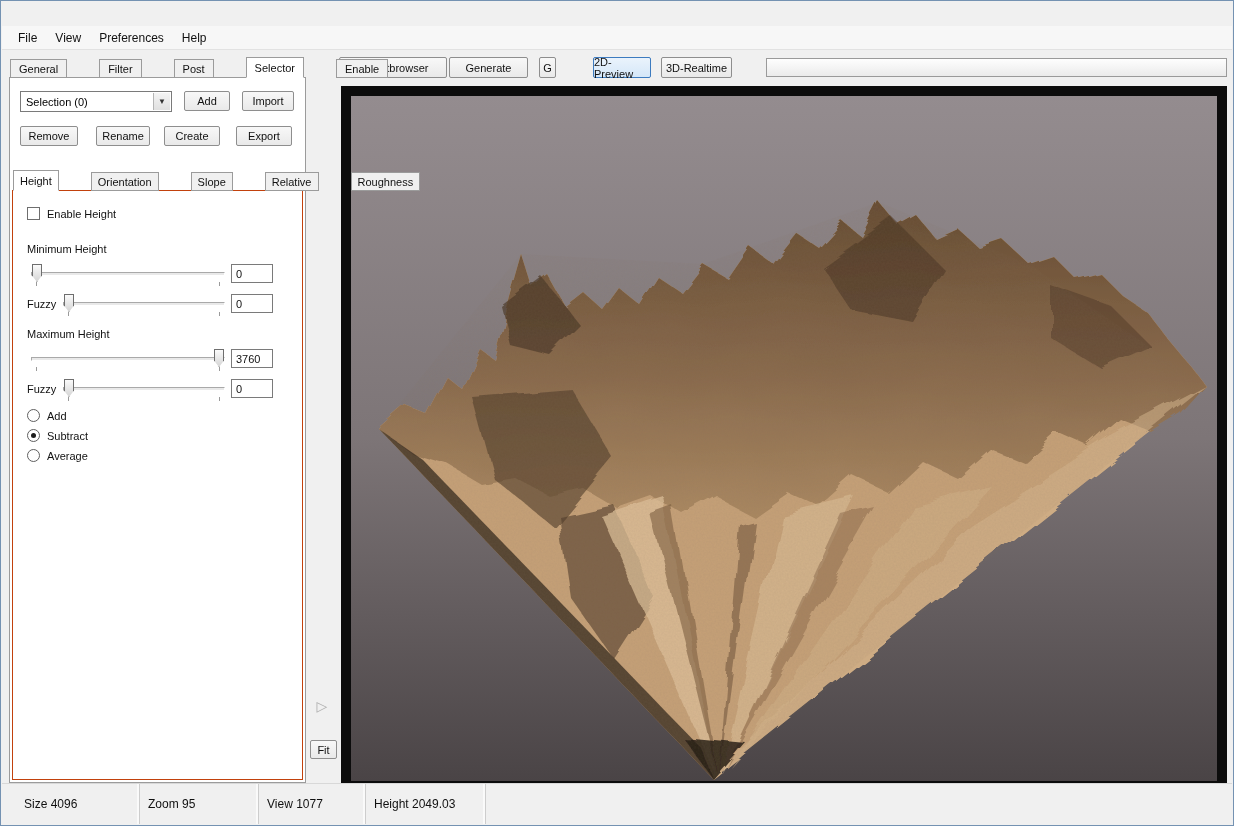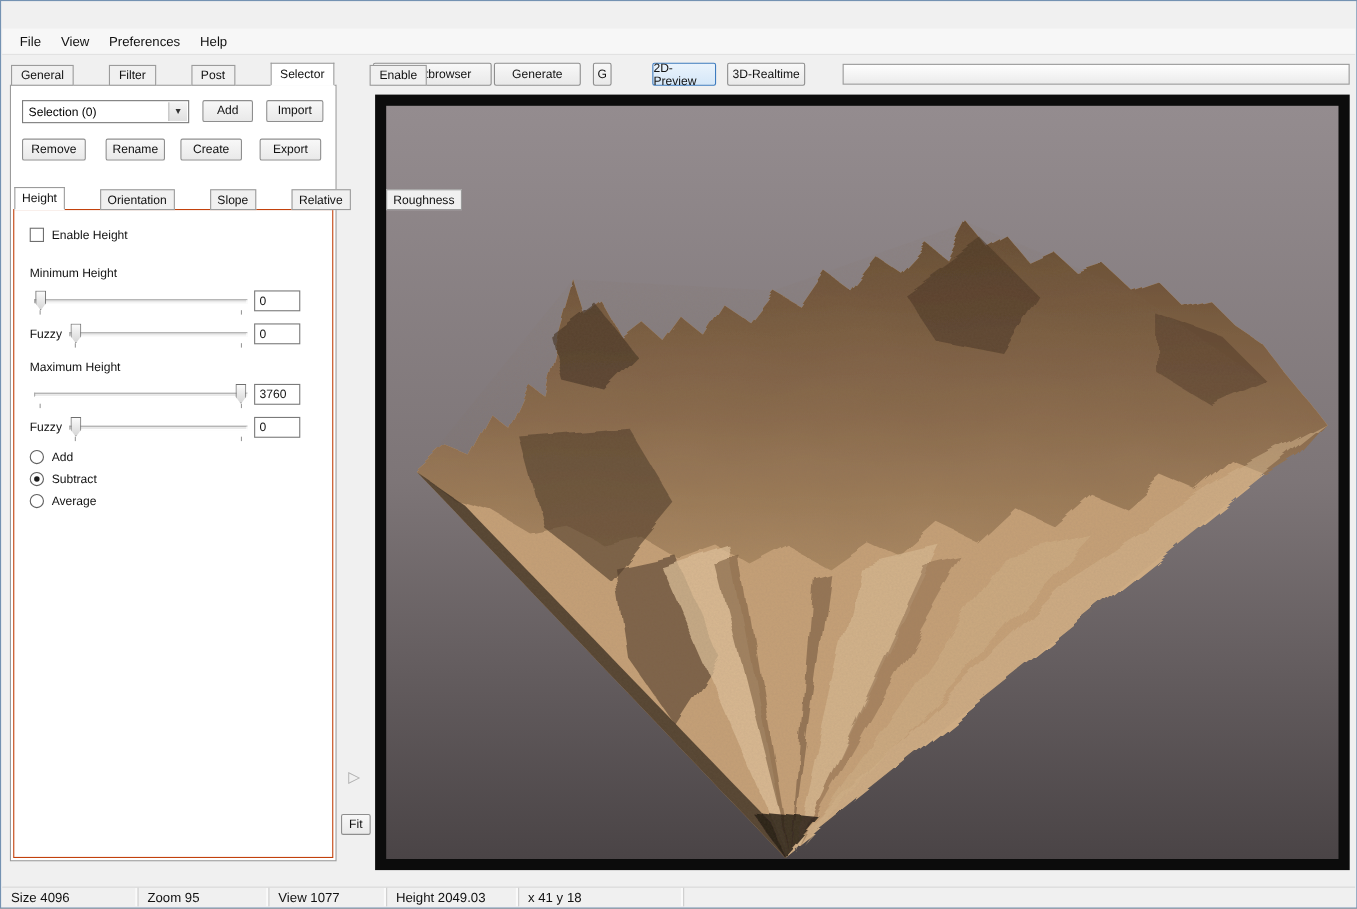--- a/index.html
+++ b/index.html
@@ -140,23 +140,23 @@
 
   
   .canvas {
     position:absolute; left:340px; top:85px; width:886px; height:705px;
     background:#0c0c0c; padding:10px;
   }
   .canvas svg { display:block; width:866px; height:685px; }
 
   
   .statusbar {
-    position:absolute; left:1px; right:1px; bottom:1px; height:18px;
+    position:absolute; left:1px; right:1px; bottom:1px; height:41px;
     background:#f0f0f0; border-top:1px solid #d8d8d8;
-    display:flex; align-items:stretch; font-size:12px; color:#111;
+    display:flex; align-items:stretch; font-size:12px; color:#111;padding-left:14px;
   }
   .seg {
     display:flex; align-items:center; padding-left:8px;
     border-right:1px solid #cdcdcd; box-shadow:inset -2px 0 0 #fafafa;
   }
   .seg-1 { width:124px; } .seg-2 { width:119px; } .seg-3 { width:107px; }
   .seg-4 { width:120px; } .seg-5 { width:150px; } .seg-fill { flex:1; border-right:none; box-shadow:none; }
 </style>
 </head>
 <body>
@@ -329,17 +329,16 @@
         <rect width="866" height="685" filter="url(#grain)"></rect>
       </g>
     </svg>
   </div>
 
   <div class="statusbar">
     <span class="seg seg-1">Size 4096</span>
     <span class="seg seg-2">Zoom  95</span>
     <span class="seg seg-3">View  1077</span>
     <span class="seg seg-4">Height 2049.03</span>
-    <span class="seg seg-5">x 41 y 18</span>
     <span class="seg seg-fill"></span>
   </div>
 
 </div>
 
 </body></html>

